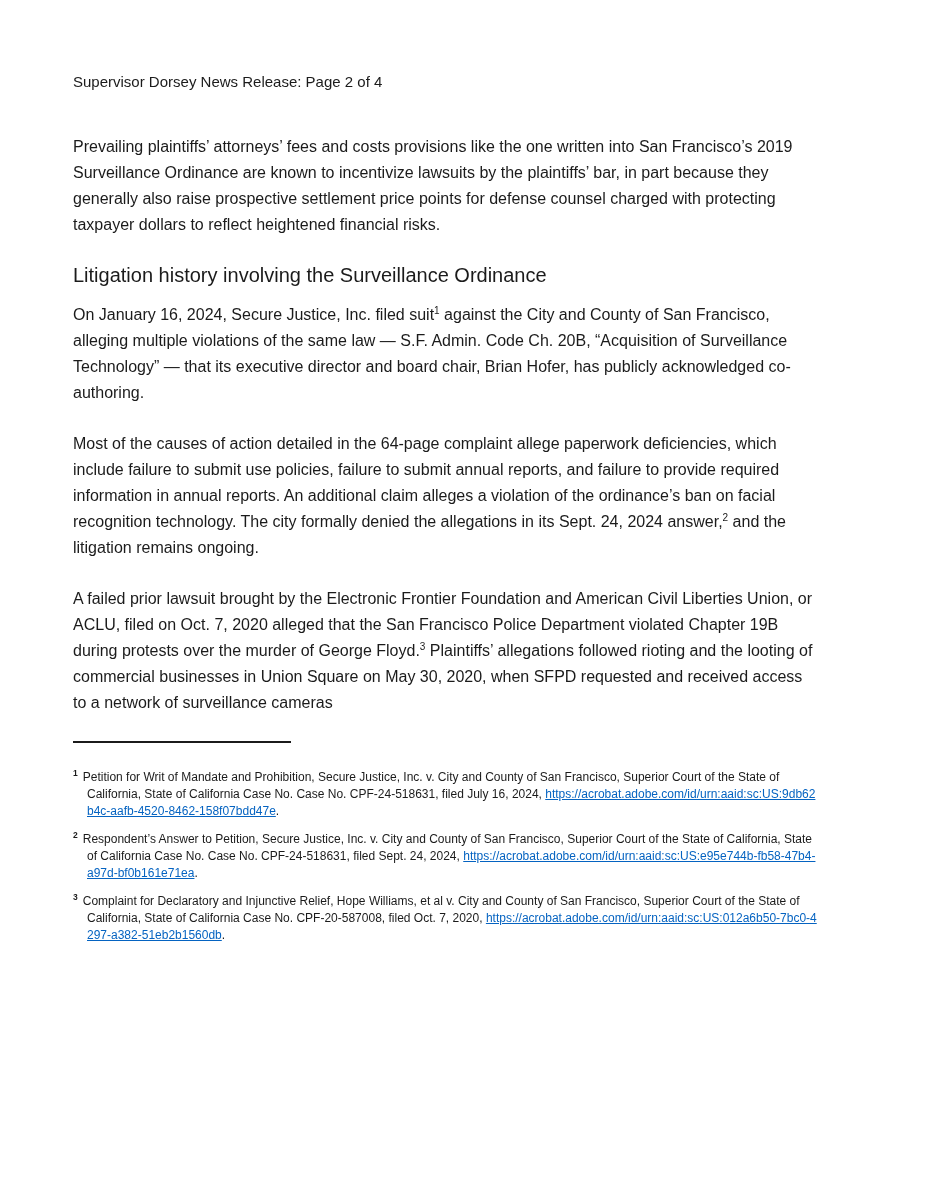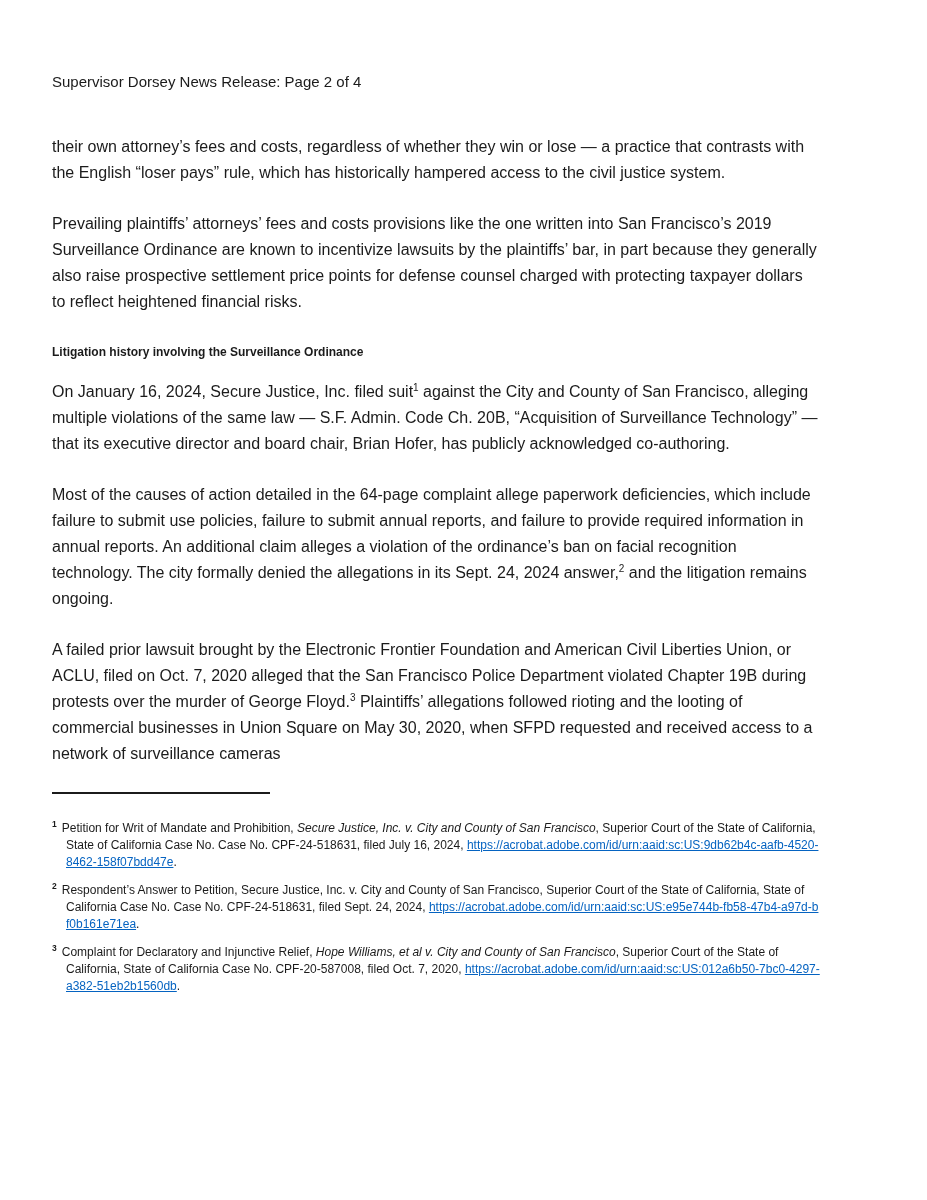--- a/index.html
+++ b/index.html
@@ -4,37 +4,37 @@
 <style>
   * { margin: 0; padding: 0; box-sizing: border-box; }
   html, body { background: #e9e9e9; }
   .page {
     width: 927px;
     height: 1200px;
     margin: 0 auto;
     background: #ffffff;
     font-family: "Liberation Sans", sans-serif;
     color: #1b1b1b;
-    padding: 72px 107px 40px 52px;
+    padding: 72px 107px 40px 73px;
     overflow: hidden;
   }
   .doc-header {
     font-size: 15px;
     line-height: 20px;
     margin-bottom: 42px;
   }
   .body-content p {
     font-size: 16px;
     line-height: 26px;
     margin-bottom: 25px;
   }
   .body-content h2 {
-    font-size: 12px;
+    font-size: 20px;
     line-height: 24px;
-    font-weight: bold;
+    font-weight: normal;
     margin: 3px 0 15px 0;
   }
   sup.ref {
     font-size: 10px;
     vertical-align: super;
     line-height: 0;
   }
   .fn-sep {
     border: none;
     border-top: 2px solid #1b1b1b;
@@ -56,30 +56,29 @@
     line-height: 0;
     margin-right: 5px;
     font-weight: bold;
   }
   a.link {
     color: #0563C1;
     text-decoration: underline;
     word-break: break-all;
     cursor: pointer;
   }
-  .italic { font-style: italic; }
+  .italic { }
 </style>
 </head>
 <body>
 
 <div class="page">
   <div class="doc-header">Supervisor Dorsey News Release: Page 2 of 4</div>
 
   <div class="body-content" id="body-content">
-      <p><span>their own attorney’s fees and costs, regardless of whether they win or lose — a practice that contrasts with the English “loser pays” rule, which has historically hampered access to the civil justice system.</span></p>
       <p><span>Prevailing plaintiffs’ attorneys’ fees and costs provisions like the one written into San Francisco’s 2019 Surveillance Ordinance are known to incentivize lawsuits by the plaintiffs’ bar, in part because they generally also raise prospective settlement price points for defense counsel charged with protecting taxpayer dollars to reflect heightened financial risks.</span></p>
       <h2><span>Litigation history involving the Surveillance Ordinance</span></h2>
       <p><span>On January 16, 2024, Secure Justice, Inc. filed suit</span><sup class="ref">1</sup><span> against the City and County of San Francisco, alleging multiple violations of the same law — S.F. Admin. Code Ch. 20B, “Acquisition of Surveillance Technology” — that its executive director and board chair, Brian Hofer, has publicly acknowledged co-authoring.</span></p>
       <p><span>Most of the causes of action detailed in the 64-page complaint allege paperwork deficiencies, which include failure to submit use policies, failure to submit annual reports, and failure to provide required information in annual reports. An additional claim alleges a violation of the ordinance’s ban on facial recognition technology. The city formally denied the allegations in its Sept. 24, 2024 answer,</span><sup class="ref">2</sup><span> and the litigation remains ongoing.</span></p>
       <p><span>A failed prior lawsuit brought by the Electronic Frontier Foundation and American Civil Liberties Union, or ACLU, filed on Oct. 7, 2020 alleged that the San Francisco Police Department violated Chapter 19B during protests over the murder of George Floyd.</span><sup class="ref">3</sup><span> Plaintiffs’ allegations followed rioting and the looting of commercial businesses in Union Square on May 30, 2020, when SFPD requested and received access to a network of surveillance cameras</span></p>
     </div>
 
   <hr class="fn-sep">
 
   <div class="footnotes" id="footnotes-list">

